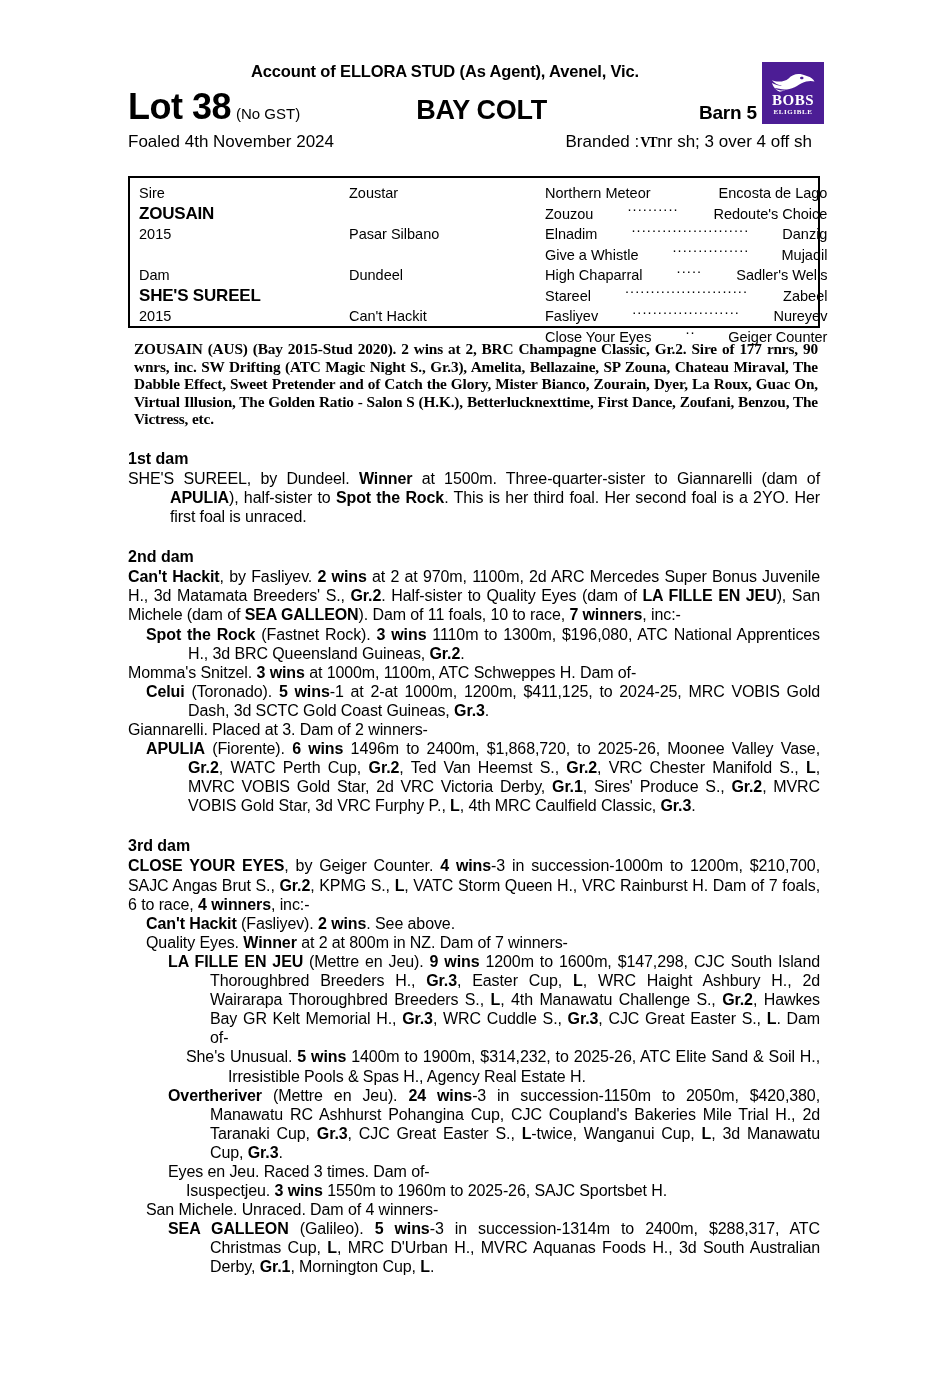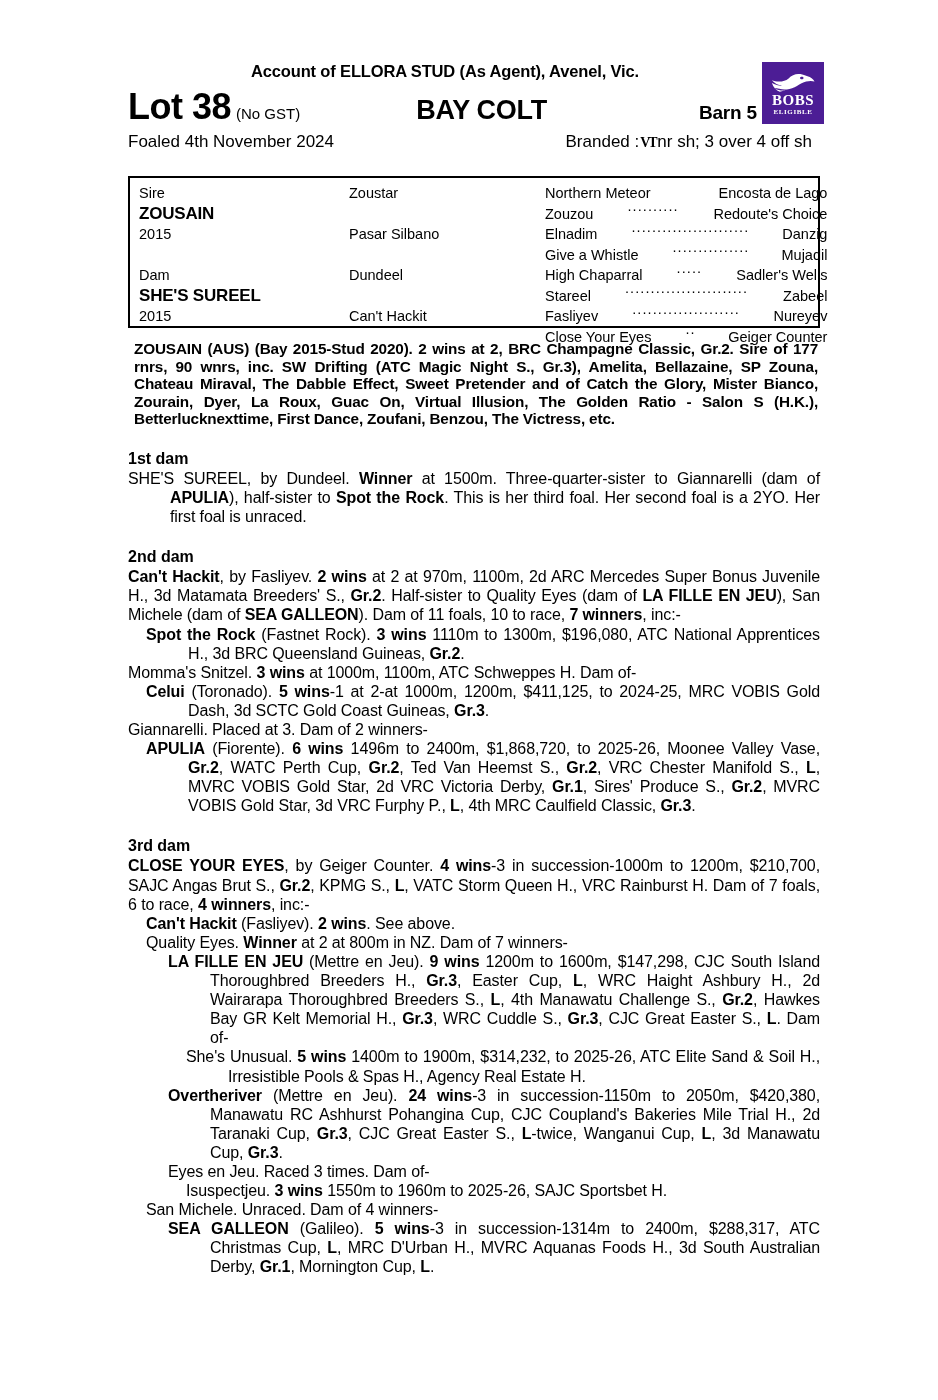--- a/index.html
+++ b/index.html
@@ -178,20 +178,21 @@
 
   
   .sire-summary {
     font-weight: bold;
     font-size: 15.3px;
     line-height: 17.6px;
     text-align: justify;
     letter-spacing: -0.15px;
     margin-top: 12px;
     padding: 0 2px 0 6px;
+    font-family: Liberation Serif, serif;
   }
 
   
   .dam-head {
     font-weight: bold;
     font-size: 16px;
     margin-top: 22px;
     margin-bottom: 1px;
   }
   .entry {

